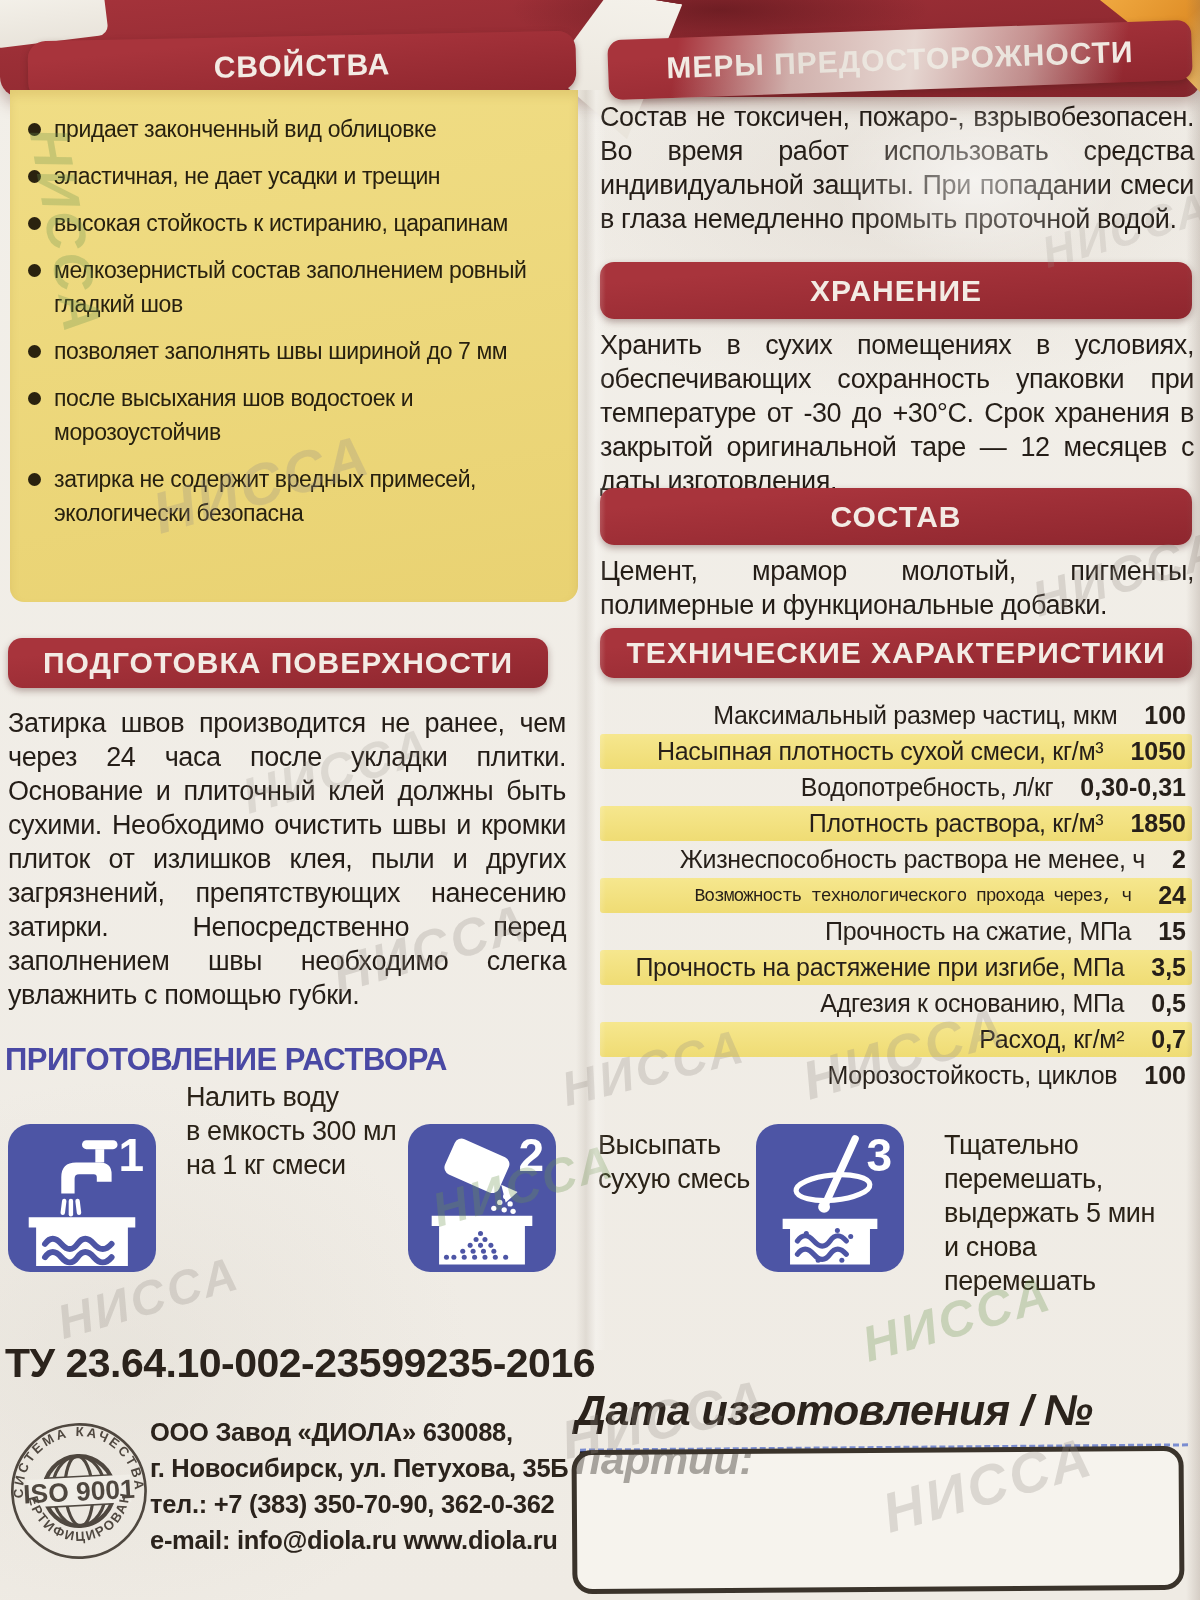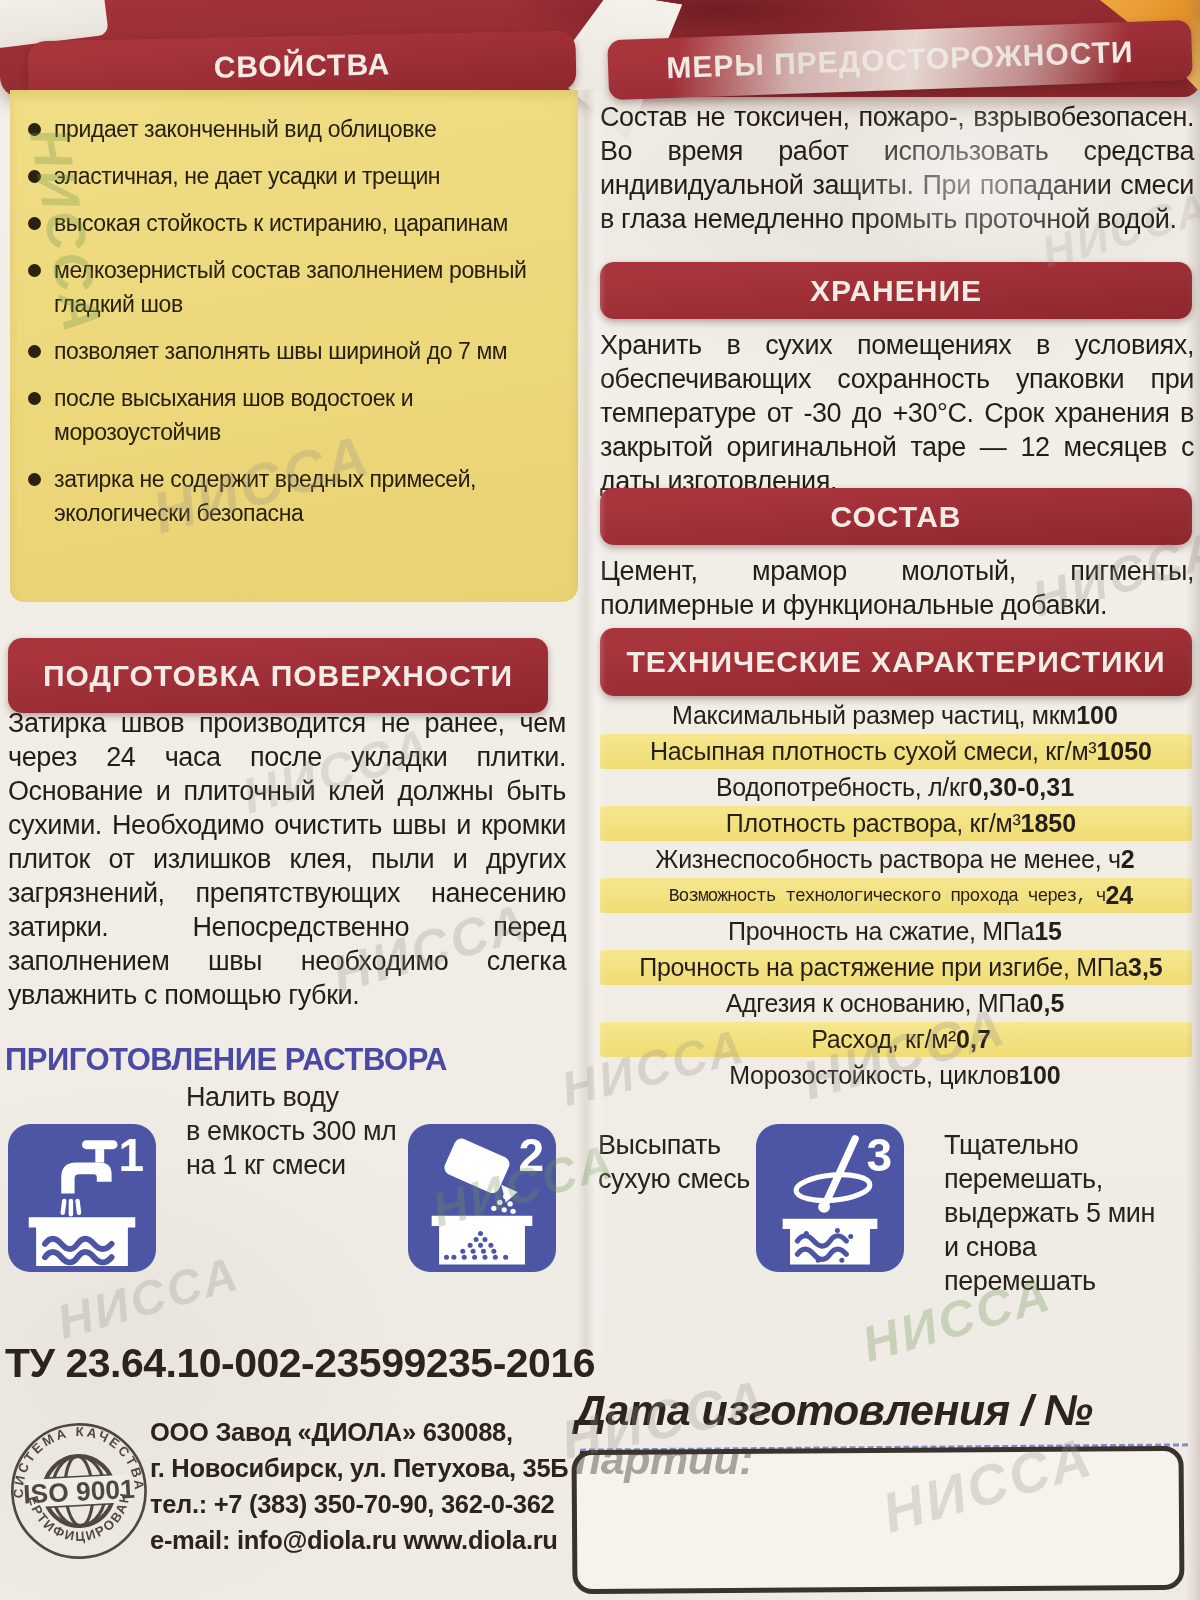--- a/index.html
+++ b/index.html
@@ -37,42 +37,42 @@
   .band{position:absolute;display:flex;align-items:center;justify-content:center;
     background:linear-gradient(175deg,#a8343c 20%,#8e262e);
     border-radius:14px;color:#f3ebe4;font-weight:bold;font-size:30px;letter-spacing:1px;
     box-shadow:0 3px 7px rgba(70,25,22,.35);}
   .band-props{left:28px;top:36px;width:548px;height:60px;transform:rotate(-1.1deg);border-radius:18px;}
   .band-precautions{left:608px;top:30px;width:584px;height:60px;transform:rotate(-2deg);}
   .precaution-blur{position:absolute;left:0;top:0;width:100%;height:100%;border-radius:14px;
     background:linear-gradient(100deg,transparent 12%,rgba(226,220,212,.75) 32%,rgba(238,233,226,.9) 52%,rgba(226,220,212,.55) 72%,transparent 88%);}
   .band-storage{left:600px;top:262px;width:592px;height:57px;}
   .band-composition{left:600px;top:488px;width:592px;height:57px;}
-  .band-specs{left:600px;top:628px;width:592px;height:68px;}
-  .band-prep{left:8px;top:638px;width:540px;height:75px;}
+  .band-specs{left:600px;top:628px;width:592px;height:50px;}
+  .band-prep{left:8px;top:638px;width:540px;height:50px;}
   
   .props-panel{position:absolute;left:10px;top:90px;width:568px;height:512px;
     background:linear-gradient(170deg,#f0dd85,#e9d272);border-radius:0 0 16px 14px;
     box-shadow:inset 0 6px 10px rgba(160,120,40,.18);}
   .props-list{margin:0;padding:22px 14px 0 44px;list-style:none;}
   .props-list li{position:relative;font-size:23px;line-height:34px;letter-spacing:-.4px;
     margin-bottom:13px;color:#27200f;}
   .props-list li::before{content:"";position:absolute;left:-26px;top:11px;width:13px;height:13px;
     border-radius:50%;background:#2a220f;}
   
   .para{position:absolute;font-size:27px;line-height:34px;text-align:justify;
     letter-spacing:-.4px;color:#241d17;}
   .para-precautions{left:600px;top:100px;width:594px;height:160px;}
   .para-storage{left:600px;top:328px;width:594px;}
   .para-composition{left:600px;top:554px;width:594px;}
   .para-prep{left:8px;top:706px;width:558px;}
   
   .specs{position:absolute;left:600px;top:698px;width:592px;}
-  .spec-row{display:flex;align-items:center;justify-content:center;
-    height:35px;margin-bottom:1px;font-size:25px;letter-spacing:-.3px;padding:0 6px 0 4px;box-sizing:border-box;}
+  .spec-row{display:flex;align-items:center;justify-content:flex-end;
+    height:35px;margin-bottom:1px;font-size:25px;letter-spacing:-.3px;padding:0 6px 0 4px;box-sizing:border-box;gap:27px;}
   .spec-row.hl{background:linear-gradient(#f6e78e,#efdc74);border-radius:3px;padding-left:16px;}
   .spec-label{white-space:nowrap;}
   .spec-row.tight .spec-label{letter-spacing:-1.1px;font-size:18px;font-family:Liberation Mono, monospace;}
   .spec-value{font-weight:bold;letter-spacing:0;}
   
   .blue-heading{position:absolute;left:5px;top:1042px;font-size:31px;font-weight:bold;
     color:#4a49a4;letter-spacing:-.5px;}
   .step-icon{position:absolute;width:148px;height:148px;}
   .step-icon svg{display:block;}
   .step-num{position:absolute;top:4px;right:12px;font-size:46px;font-weight:bold;color:#fff;}

